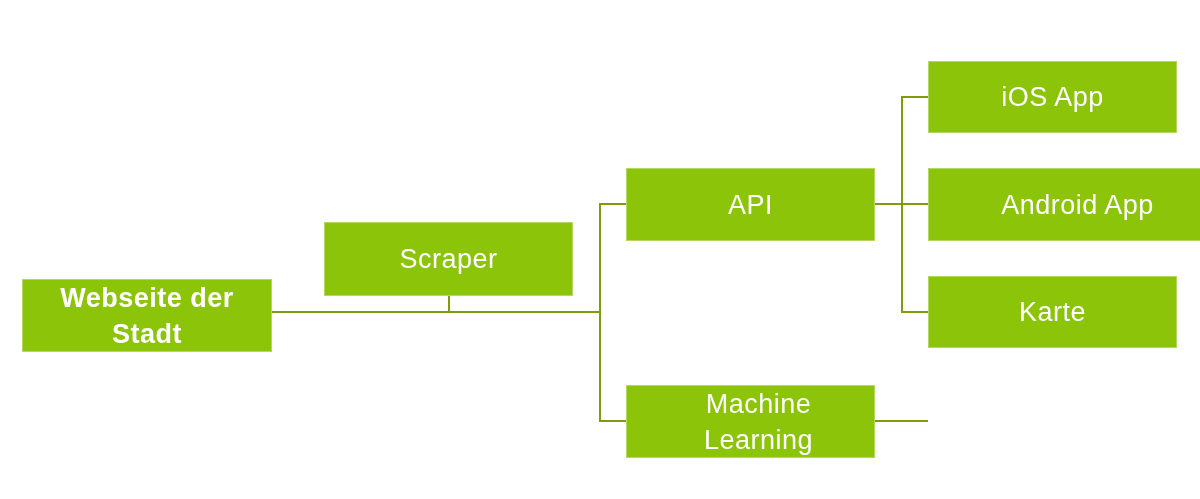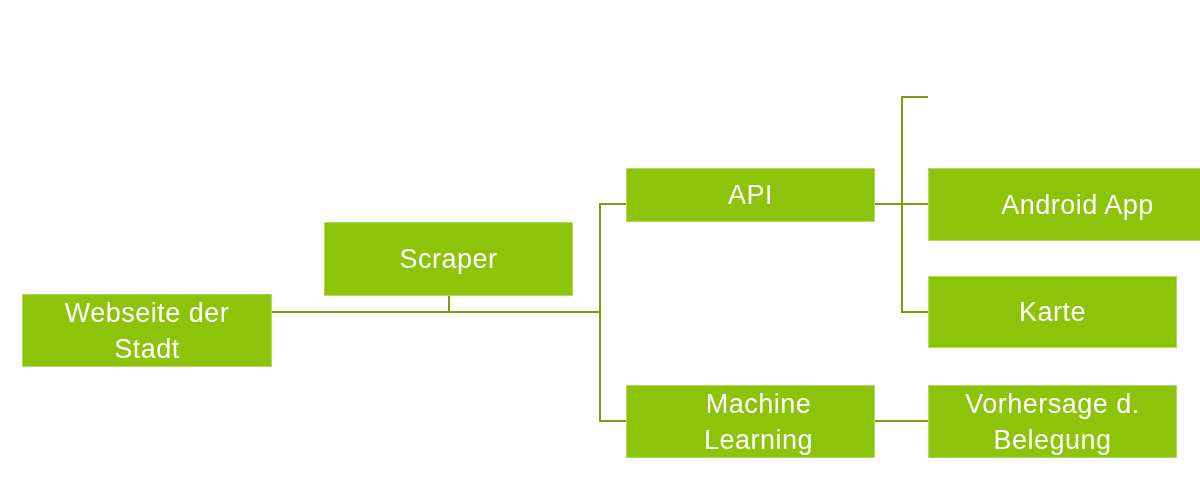--- a/index.html
+++ b/index.html
@@ -34,23 +34,23 @@
     line-height: 36px;
     letter-spacing: 0.5px;
     white-space: pre-line;
     font-weight: 400;
   }
   .connector {
     position: absolute;
     background: var(--connector);
   }
   
-  .n-webseite   { left: 22px;  top: 294px; width: 250px; height: 73px; }
+  .n-webseite   { left: 22px;  top: 279px; width: 250px; height: 73px; font-weight: bold; }
   .n-scraper    { left: 324px; top: 222px; width: 249px; height: 74px; text-align: center; }
-  .n-api        { left: 626px; top: 168px; width: 249px; height: 54px; }
+  .n-api        { left: 626px; top: 168px; width: 249px; height: 73px; }
   .n-ml         { left: 626px; top: 385px; width: 249px; height: 73px; padding-left: 16px; }
   .n-ios        { left: 928px; top: 61px;  width: 249px; height: 72px; }
   .n-android    { left: 928px; top: 168px; width: 299px; height: 73px; }
   .n-karte      { left: 928px; top: 276px; width: 249px; height: 72px; }
   .n-vorhersage { left: 928px; top: 385px; width: 249px; height: 73px; }
   
   .c-main         { left: 272px; top: 311px; width: 329px; height: 2px; }
   .c-scraper-stub { left: 448px; top: 296px; width: 2px;   height: 17px; }
   .c-trunk1       { left: 599px; top: 203px; width: 2px;   height: 219px; }
   .c-api-stub     { left: 599px; top: 203px; width: 27px;  height: 2px; }
@@ -78,18 +78,17 @@
   <div class="connector c-android-stub"></div>
   <div class="connector c-karte-stub"></div>
   <div class="connector c-ml-out"></div>
 
   <div class="node n-webseite">Webseite der
 Stadt</div>
   <div class="node n-scraper">Scraper</div>
   <div class="node n-api">API</div>
   <div class="node n-ml">Machine
 Learning</div>
+  <div class="node n-ios">iOS App</div>
   <div class="node n-android">Android App</div>
   <div class="node n-karte">Karte</div>
-  <div class="node n-vorhersage">Vorhersage d.
-Belegung</div>
 
 </div>
 
 </body></html>

